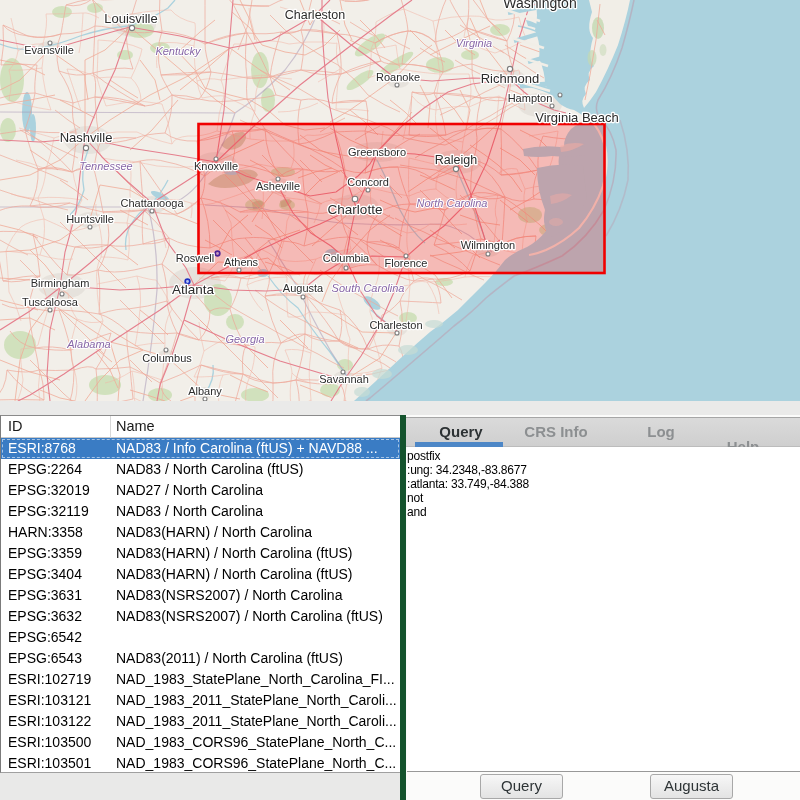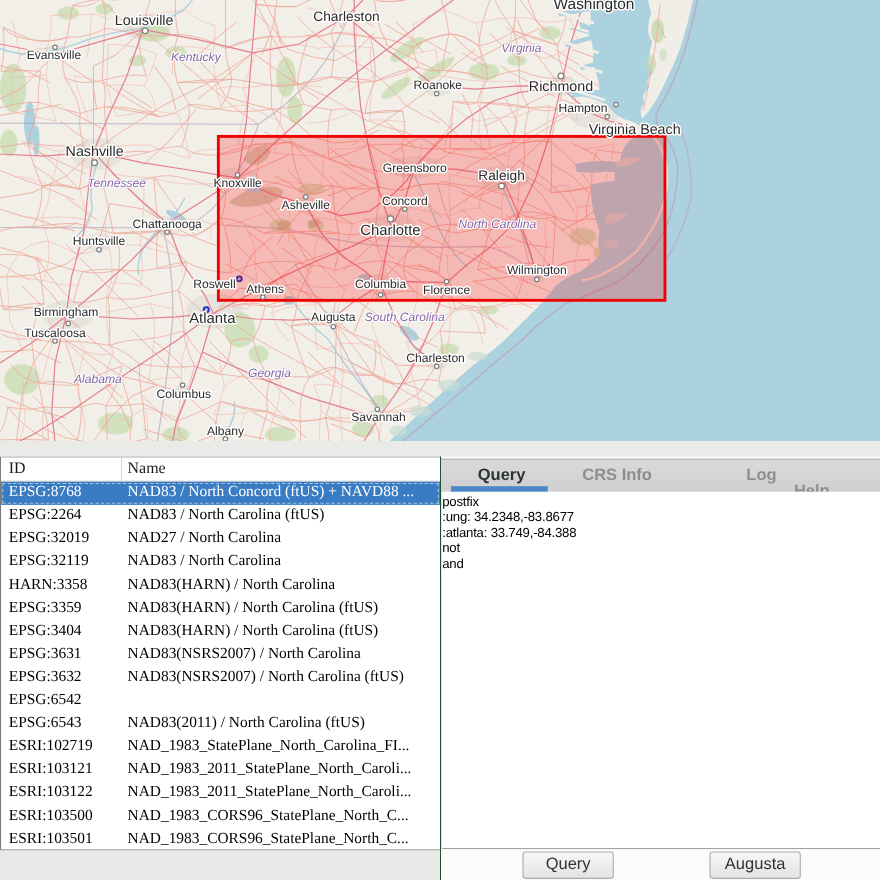--- a/index.html
+++ b/index.html
@@ -1,31 +1,31 @@
 <!DOCTYPE html>
 <html><head><meta charset="utf-8">
 <style>
 html,body{margin:0;padding:0;}
 body{width:800px;height:800px;overflow:hidden;font-family:"Liberation Sans",sans-serif;}
 #app{position:relative;width:800px;height:800px;background:#e9e9e8;}
 #map{position:absolute;left:0;top:0;width:800px;height:401px;}
 #strip{position:absolute;left:0;top:401px;width:800px;height:14px;background:#eaeae9;}
-#tablewrap{position:absolute;left:0;top:415px;width:400px;height:358px;background:#fff;border-top:1px solid #8a8a8a;border-left:1px solid #7b7b7b;border-bottom:1px solid #a0a0a0;box-sizing:border-box;font-family:Liberation Serif, serif;}
+#tablewrap{position:absolute;left:0;top:415px;width:400px;height:358px;background:#fff;border-top:1px solid #8a8a8a;border-left:1px solid #7b7b7b;border-bottom:1px solid #a0a0a0;box-sizing:border-box;}
 #thead{position:absolute;left:0;top:0;width:399px;height:21px;background:#fff;border-bottom:1px solid #c8c8c8;font-size:14.5px;color:#1a1a1a;}
 #thead .c1{position:absolute;left:7px;top:2px;}
 #thead .c2{position:absolute;left:115px;top:2px;}
 #thead .sep{position:absolute;left:109px;top:0px;width:1px;height:22px;background:#d8d8d8;}
 .row{position:absolute;left:0;width:399px;height:21px;font-size:14px;color:#000;white-space:nowrap;overflow:hidden;}
 .row .c1{position:absolute;left:7px;top:2px;}
 .row .c2{position:absolute;left:115px;top:2px;}
 .row.sel{background:#3a7cc4;color:#fff;outline:1px dashed rgba(255,255,255,0.55);outline-offset:-2px;}
 #searchstrip{position:absolute;left:0;top:773px;width:400px;height:27px;background:#eaeae9;}
 #searchbox{position:absolute;left:2px;top:0px;width:394px;height:22px;background:#fff;border:1px solid #b9b9b9;border-radius:4px;}
 #searchbox .ph{position:absolute;left:20px;top:3px;font-size:14px;color:#b9b9b9;}
-#rightpanel{position:absolute;left:400px;top:415px;width:400px;height:385px;background:#fbfbfa;border-left:1px solid #14532d;box-sizing:border-box;}
+#rightpanel{position:absolute;left:400px;top:415px;width:400px;height:385px;background:#fbfbfa;border-left:6px solid #14532d;box-sizing:border-box;}
 #tabbar{position:absolute;left:0;top:2px;width:399px;height:30px;background:linear-gradient(#dadada,#cfcfcf);border-top:1px solid #a6a6a6;border-bottom:1px solid #bcbcbc;box-sizing:border-box;font-size:15px;font-weight:bold;}
 #tabbar .t{position:absolute;top:5px;width:100px;text-align:center;color:#8c8f91;}
 #tabbar .t.active{color:#2d3234;}
 #tabbar .underline{position:absolute;left:9px;top:24px;width:88px;height:6px;background:#4d87c7;}
 #textarea{position:absolute;left:1px;top:32px;width:398px;height:325px;background:#fff;padding-top:2px;font-family:Liberation Sans, sans-serif;font-size:12px;letter-spacing:-0.2px;line-height:14px;color:#000;white-space:pre;border-bottom:1px solid #989898;box-sizing:border-box;}
 #btnstrip{position:absolute;left:0;top:357px;width:400px;height:28px;background:#fbfbfa;}
 .btn{position:absolute;top:2px;width:83px;height:25px;background:linear-gradient(#f7f7f7,#e3e3e3);border:1px solid #a8a8a8;border-radius:3px;box-sizing:border-box;font-size:15px;color:#2e3436;text-align:center;line-height:22px;}
 </style></head>
 <body>
 <div id="app">
@@ -1200,22 +1200,22 @@
 </svg>
 <div id="strip"></div>
 <div id="tablewrap">
 <div id="thead">
         <span class="c1">ID</span>
         <span class="c2">Name</span>
         <span class="sep"></span>
       </div>
 <div id="rows">
 <div class="row sel" style="top:22px">
-          <span class="c1">EPSG:8768</span>
-          <span class="c2">NAD83 / North Concord (ftUS) + NAVD88 ...</span>
+          <span class="c1">ESRI:8768</span>
+          <span class="c2">NAD83 / Info Carolina (ftUS) + NAVD88 ...</span>
         </div>
 <div class="row" style="top:43px">
           <span class="c1">EPSG:2264</span>
           <span class="c2">NAD83 / North Carolina (ftUS)</span>
         </div>
 <div class="row" style="top:64px">
           <span class="c1">EPSG:32019</span>
           <span class="c2">NAD27 / North Carolina</span>
         </div>
 <div class="row" style="top:85px">
@@ -1267,22 +1267,22 @@
         </div>
 <div class="row" style="top:337px">
           <span class="c1">ESRI:103501</span>
           <span class="c2">NAD_1983_CORS96_StatePlane_North_C...</span>
         </div>
 </div>
 </div>
 <div id="rightpanel">
 <div id="tabbar">
 <span class="t active" style="left:5px;">Query</span>
-<span class="t" style="left:110px;">CRS Info</span>
-<span class="t" style="left:205px;text-align:right;">Log</span>
+<span class="t" style="left:100px;">CRS Info</span>
+<span class="t" style="left:205px;">Log</span>
 <span class="t" style="left:287px;margin-top:15px;">Help</span>
 <span class="underline"></span>
 </div>
 <div id="textarea">postfix
 :ung: 34.2348,-83.8677
 :atlanta: 33.749,-84.388
 not
 and</div>
 <div id="btnstrip">
 <div class="btn" style="left:74px;">Query</div>

